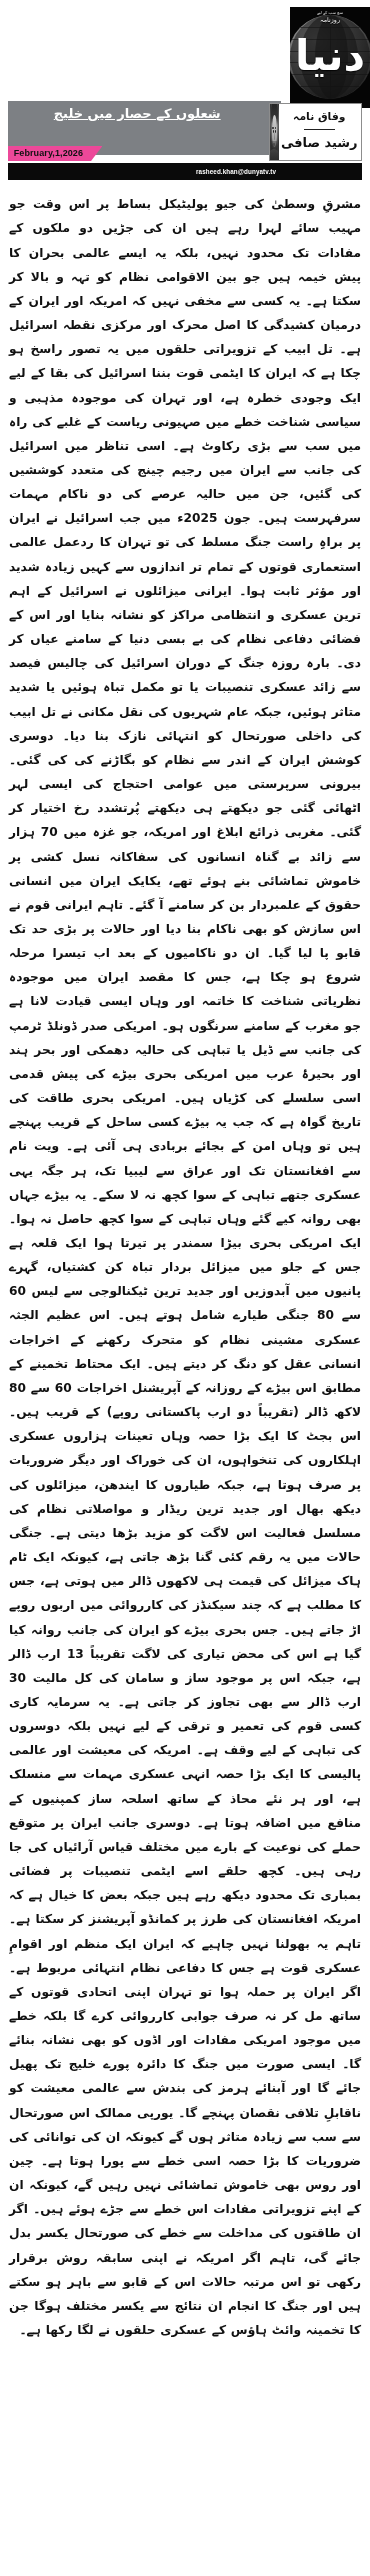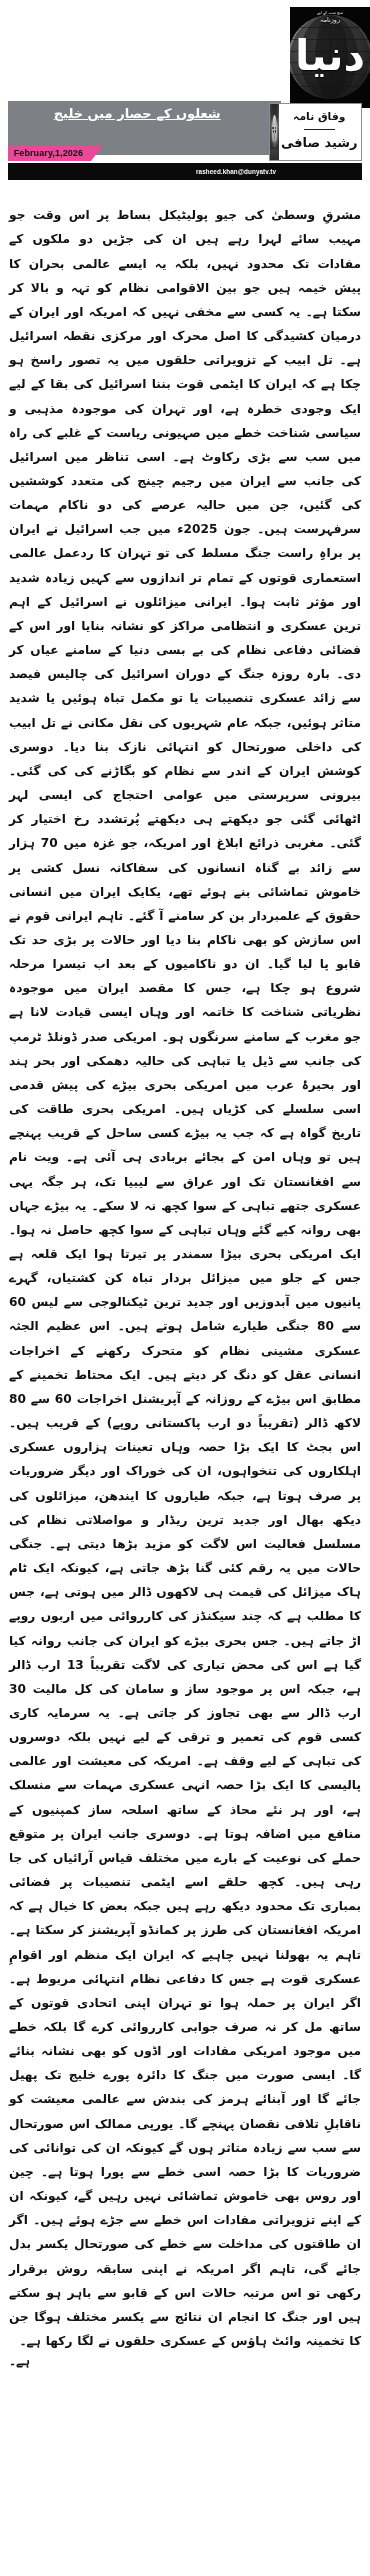--- a/index.html
+++ b/index.html
@@ -263,21 +263,21 @@
     font-weight:700;
     letter-spacing:0.1px;
     margin-left:188px;
   }
 
   
   .article{
     direction:rtl;
     text-align:justify;
     text-align-last:right;
-    margin:23px 9px 0 9px;
+    margin:12px 9px 0 9px;
     color:#111111;
     font-size:12.2px;
     line-height:1.98;
     font-weight:600;
     word-spacing:0.6px;
     letter-spacing:0px;
     text-justify:inter-word;
     hyphens:none;
   }
   .article p{
@@ -346,16 +346,15 @@
     </div>
   </div>
 
   <div class="emailstrip">
     <span class="email">rasheed.khan@dunyatv.tv</span>
   </div>
 
   <div class="article">
     <p>مشرقِ وسطیٰ کی جیو پولیٹیکل بساط پر اس وقت جو مہیب سائے لہرا رہے ہیں ان کی جڑیں دو ملکوں کے مفادات تک محدود نہیں، بلکہ یہ ایسے عالمی بحران کا پیش خیمہ ہیں جو بین الاقوامی نظام کو تہہ و بالا کر سکتا ہے۔ یہ کسی سے مخفی نہیں کہ امریکہ اور ایران کے درمیان کشیدگی کا اصل محرک اور مرکزی نقطہ اسرائیل ہے۔ تل ابیب کے تزویراتی حلقوں میں یہ تصور راسخ ہو چکا ہے کہ ایران کا ایٹمی قوت بننا اسرائیل کی بقا کے لیے ایک وجودی خطرہ ہے، اور تہران کی موجودہ مذہبی و سیاسی شناخت خطے میں صہیونی ریاست کے غلبے کی راہ میں سب سے بڑی رکاوٹ ہے۔ اسی تناظر میں اسرائیل کی جانب سے ایران میں رجیم چینج کی متعدد کوششیں کی گئیں، جن میں حالیہ عرصے کی دو ناکام مہمات سرفہرست ہیں۔ جون 2025ء میں جب اسرائیل نے ایران پر براہِ راست جنگ مسلط کی تو تہران کا ردعمل عالمی استعماری قوتوں کے تمام تر اندازوں سے کہیں زیادہ شدید اور مؤثر ثابت ہوا۔ ایرانی میزائلوں نے اسرائیل کے اہم ترین عسکری و انتظامی مراکز کو نشانہ بنایا اور اس کے فضائی دفاعی نظام کی بے بسی دنیا کے سامنے عیاں کر دی۔ بارہ روزہ جنگ کے دوران اسرائیل کی چالیس فیصد سے زائد عسکری تنصیبات یا تو مکمل تباہ ہوئیں یا شدید متاثر ہوئیں، جبکہ عام شہریوں کی نقل مکانی نے تل ابیب کی داخلی صورتحال کو انتہائی نازک بنا دیا۔ دوسری کوشش ایران کے اندر سے نظام کو بگاڑنے کی کی گئی۔ بیرونی سرپرستی میں عوامی احتجاج کی ایسی لہر اٹھائی گئی جو دیکھتے ہی دیکھتے پُرتشدد رخ اختیار کر گئی۔ مغربی ذرائع ابلاغ اور امریکہ، جو غزہ میں 70 ہزار سے زائد بے گناہ انسانوں کی سفاکانہ نسل کشی پر خاموش تماشائی بنے ہوئے تھے، یکایک ایران میں انسانی حقوق کے علمبردار بن کر سامنے آ گئے۔ تاہم ایرانی قوم نے اس سازش کو بھی ناکام بنا دیا اور حالات پر بڑی حد تک قابو پا لیا گیا۔ ان دو ناکامیوں کے بعد اب تیسرا مرحلہ شروع ہو چکا ہے، جس کا مقصد ایران میں موجودہ نظریاتی شناخت کا خاتمہ اور وہاں ایسی قیادت لانا ہے جو مغرب کے سامنے سرنگوں ہو۔ امریکی صدر ڈونلڈ ٹرمپ کی جانب سے ڈیل یا تباہی کی حالیہ دھمکی اور بحر ہند اور بحیرۂ عرب میں امریکی بحری بیڑے کی پیش قدمی اسی سلسلے کی کڑیاں ہیں۔ امریکی بحری طاقت کی تاریخ گواہ ہے کہ جب یہ بیڑے کسی ساحل کے قریب پہنچے ہیں تو وہاں امن کے بجائے بربادی ہی آئی ہے۔ ویت نام سے افغانستان تک اور عراق سے لیبیا تک، ہر جگہ یہی عسکری جتھے تباہی کے سوا کچھ نہ لا سکے۔ یہ بیڑے جہاں بھی روانہ کیے گئے وہاں تباہی کے سوا کچھ حاصل نہ ہوا۔ ایک امریکی بحری بیڑا سمندر پر تیرتا ہوا ایک قلعہ ہے جس کے جلو میں میزائل بردار تباہ کن کشتیاں، گہرے پانیوں میں آبدوزیں اور جدید ترین ٹیکنالوجی سے لیس 60 سے 80 جنگی طیارے شامل ہوتے ہیں۔ اس عظیم الجثہ عسکری مشینی نظام کو متحرک رکھنے کے اخراجات انسانی عقل کو دنگ کر دیتے ہیں۔ ایک محتاط تخمینے کے مطابق اس بیڑے کے روزانہ کے آپریشنل اخراجات 60 سے 80 لاکھ ڈالر (تقریباً دو ارب پاکستانی روپے) کے قریب ہیں۔ اس بجٹ کا ایک بڑا حصہ وہاں تعینات ہزاروں عسکری اہلکاروں کی تنخواہوں، ان کی خوراک اور دیگر ضروریات پر صرف ہوتا ہے، جبکہ طیاروں کا ایندھن، میزائلوں کی دیکھ بھال اور جدید ترین ریڈار و مواصلاتی نظام کی مسلسل فعالیت اس لاگت کو مزید بڑھا دیتی ہے۔ جنگی حالات میں یہ رقم کئی گنا بڑھ جاتی ہے، کیونکہ ایک ٹام ہاک میزائل کی قیمت ہی لاکھوں ڈالر میں ہوتی ہے، جس کا مطلب ہے کہ چند سیکنڈز کی کارروائی میں اربوں روپے اڑ جاتے ہیں۔ جس بحری بیڑے کو ایران کی جانب روانہ کیا گیا ہے اس کی محض تیاری کی لاگت تقریباً 13 ارب ڈالر ہے، جبکہ اس پر موجود ساز و سامان کی کل مالیت 30 ارب ڈالر سے بھی تجاوز کر جاتی ہے۔ یہ سرمایہ کاری کسی قوم کی تعمیر و ترقی کے لیے نہیں بلکہ دوسروں کی تباہی کے لیے وقف ہے۔ امریکہ کی معیشت اور عالمی پالیسی کا ایک بڑا حصہ انہی عسکری مہمات سے منسلک ہے، اور ہر نئے محاذ کے ساتھ اسلحہ ساز کمپنیوں کے منافع میں اضافہ ہوتا ہے۔ دوسری جانب ایران پر متوقع حملے کی نوعیت کے بارے میں مختلف قیاس آرائیاں کی جا رہی ہیں۔ کچھ حلقے اسے ایٹمی تنصیبات پر فضائی بمباری تک محدود دیکھ رہے ہیں جبکہ بعض کا خیال ہے کہ امریکہ افغانستان کی طرز پر کمانڈو آپریشنز کر سکتا ہے۔ تاہم یہ بھولنا نہیں چاہیے کہ ایران ایک منظم اور اقوامِ عسکری قوت ہے جس کا دفاعی نظام انتہائی مربوط ہے۔ اگر ایران پر حملہ ہوا تو تہران اپنی اتحادی قوتوں کے ساتھ مل کر نہ صرف جوابی کارروائی کرے گا بلکہ خطے میں موجود امریکی مفادات اور اڈوں کو بھی نشانہ بنائے گا۔ ایسی صورت میں جنگ کا دائرہ پورے خلیج تک پھیل جائے گا اور آبنائے ہرمز کی بندش سے عالمی معیشت کو ناقابلِ تلافی نقصان پہنچے گا۔ یورپی ممالک اس صورتحال سے سب سے زیادہ متاثر ہوں گے کیونکہ ان کی توانائی کی ضروریات کا بڑا حصہ اسی خطے سے پورا ہوتا ہے۔ چین اور روس بھی خاموش تماشائی نہیں رہیں گے، کیونکہ ان کے اپنے تزویراتی مفادات اس خطے سے جڑے ہوئے ہیں۔ اگر ان طاقتوں کی مداخلت سے خطے کی صورتحال یکسر بدل جائے گی، تاہم اگر امریکہ نے اپنی سابقہ روش برقرار رکھی تو اس مرتبہ حالات اس کے قابو سے باہر ہو سکتے ہیں اور جنگ کا انجام ان نتائج سے یکسر مختلف ہوگا جن کا تخمینہ وائٹ ہاؤس کے عسکری حلقوں نے لگا رکھا ہے۔</p>
   </div>
-  <div class="endmark">ہے۔</div>
 
 </div>
 
 
 </body></html>

